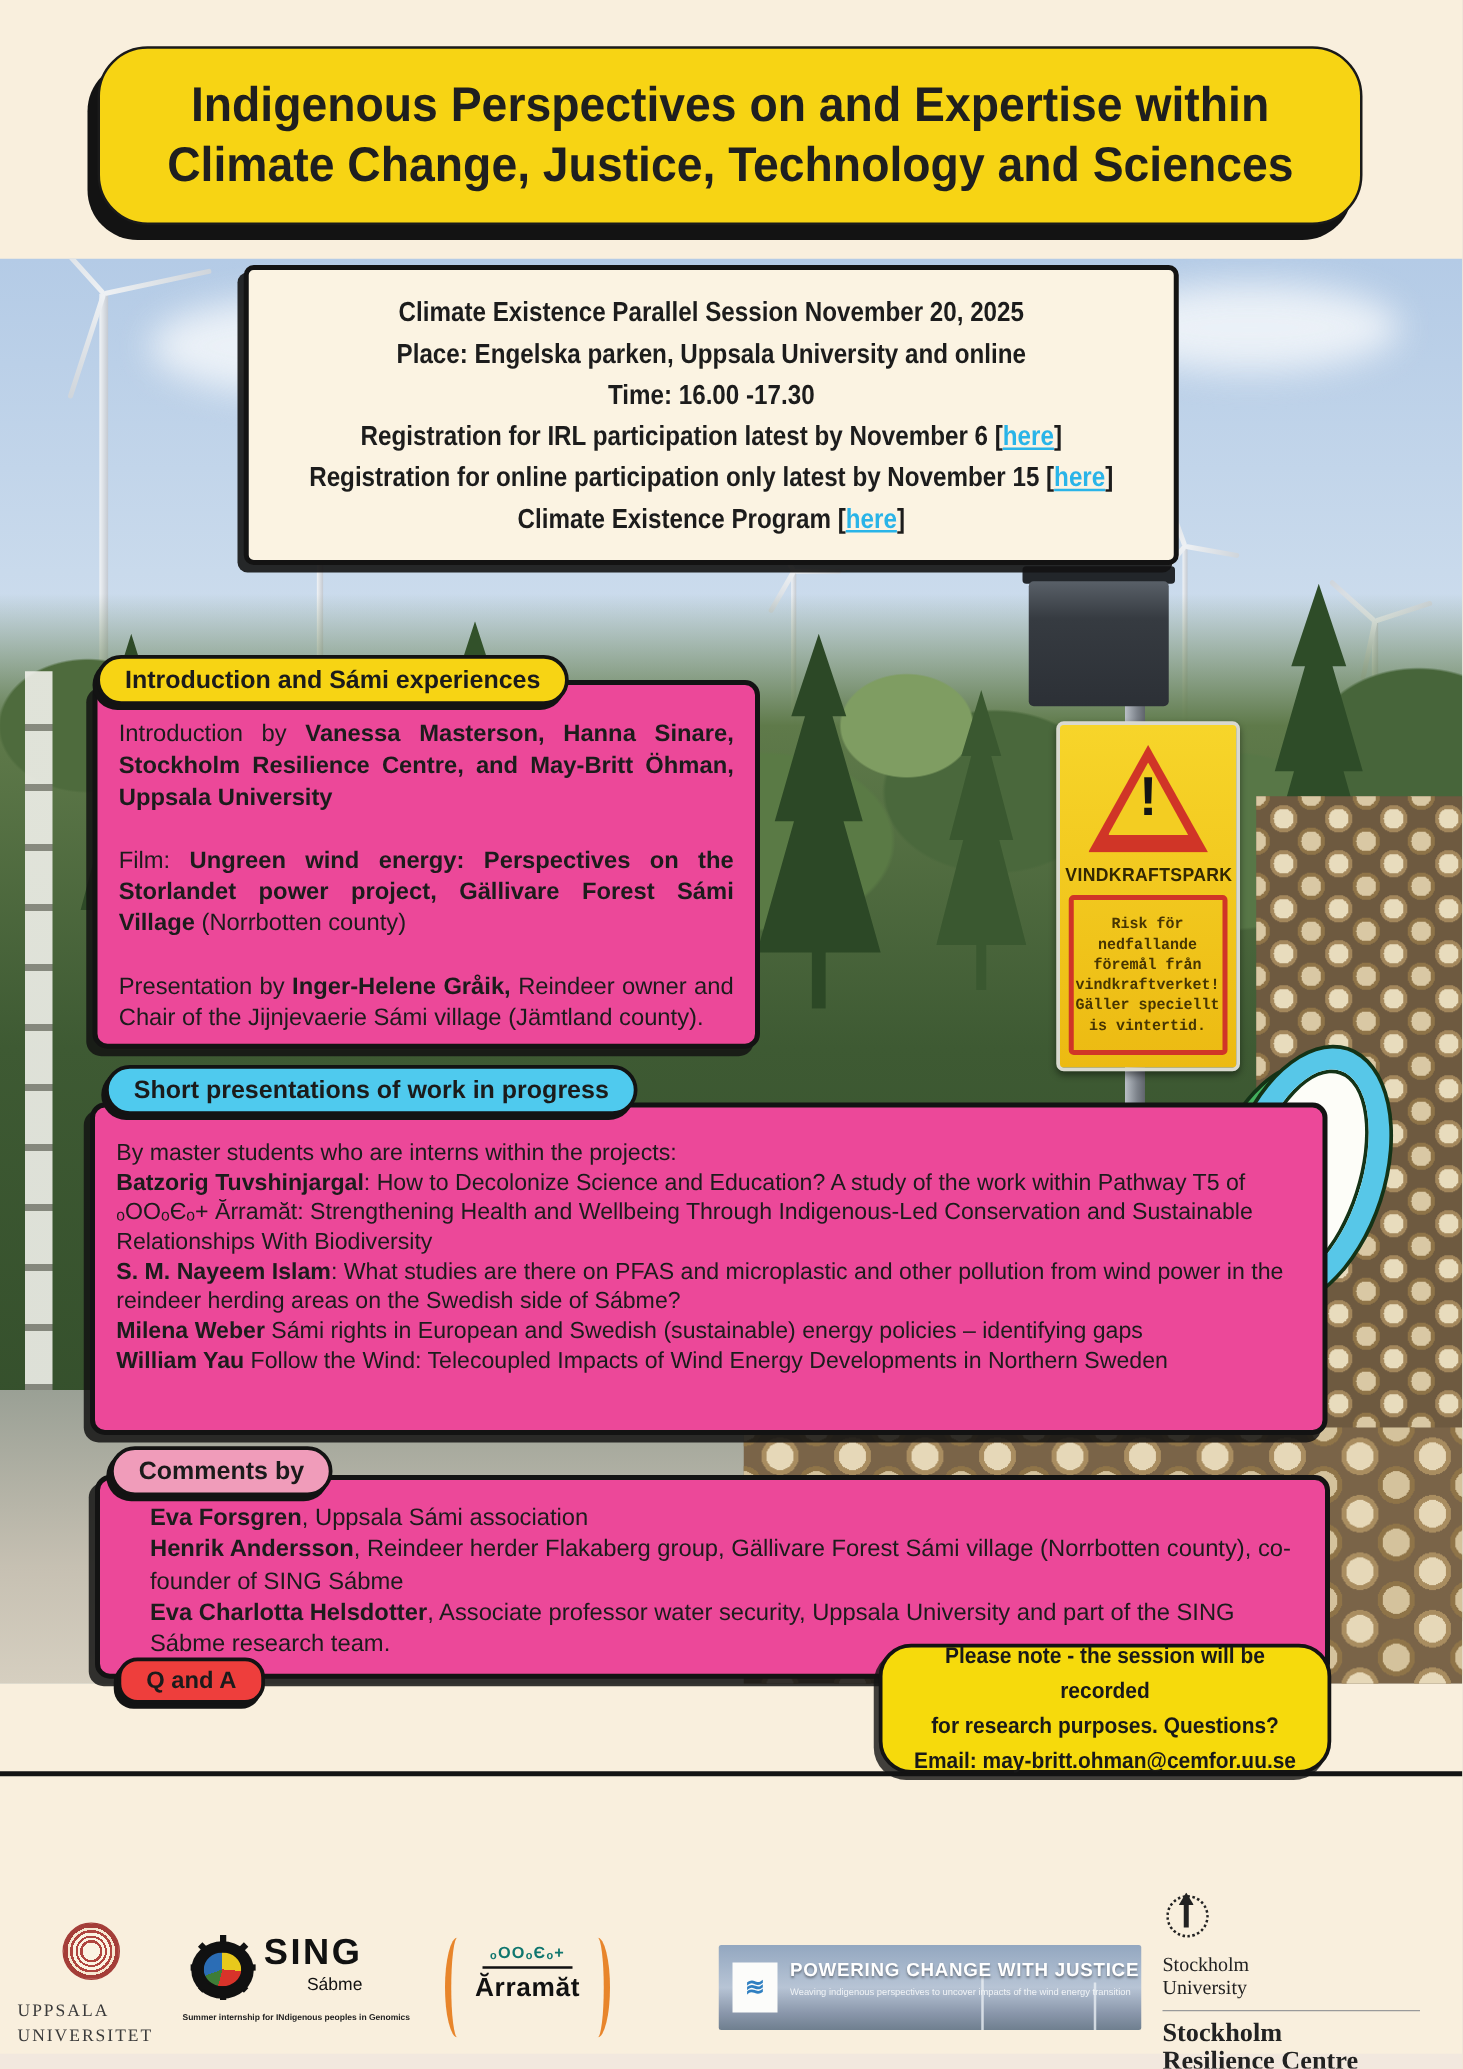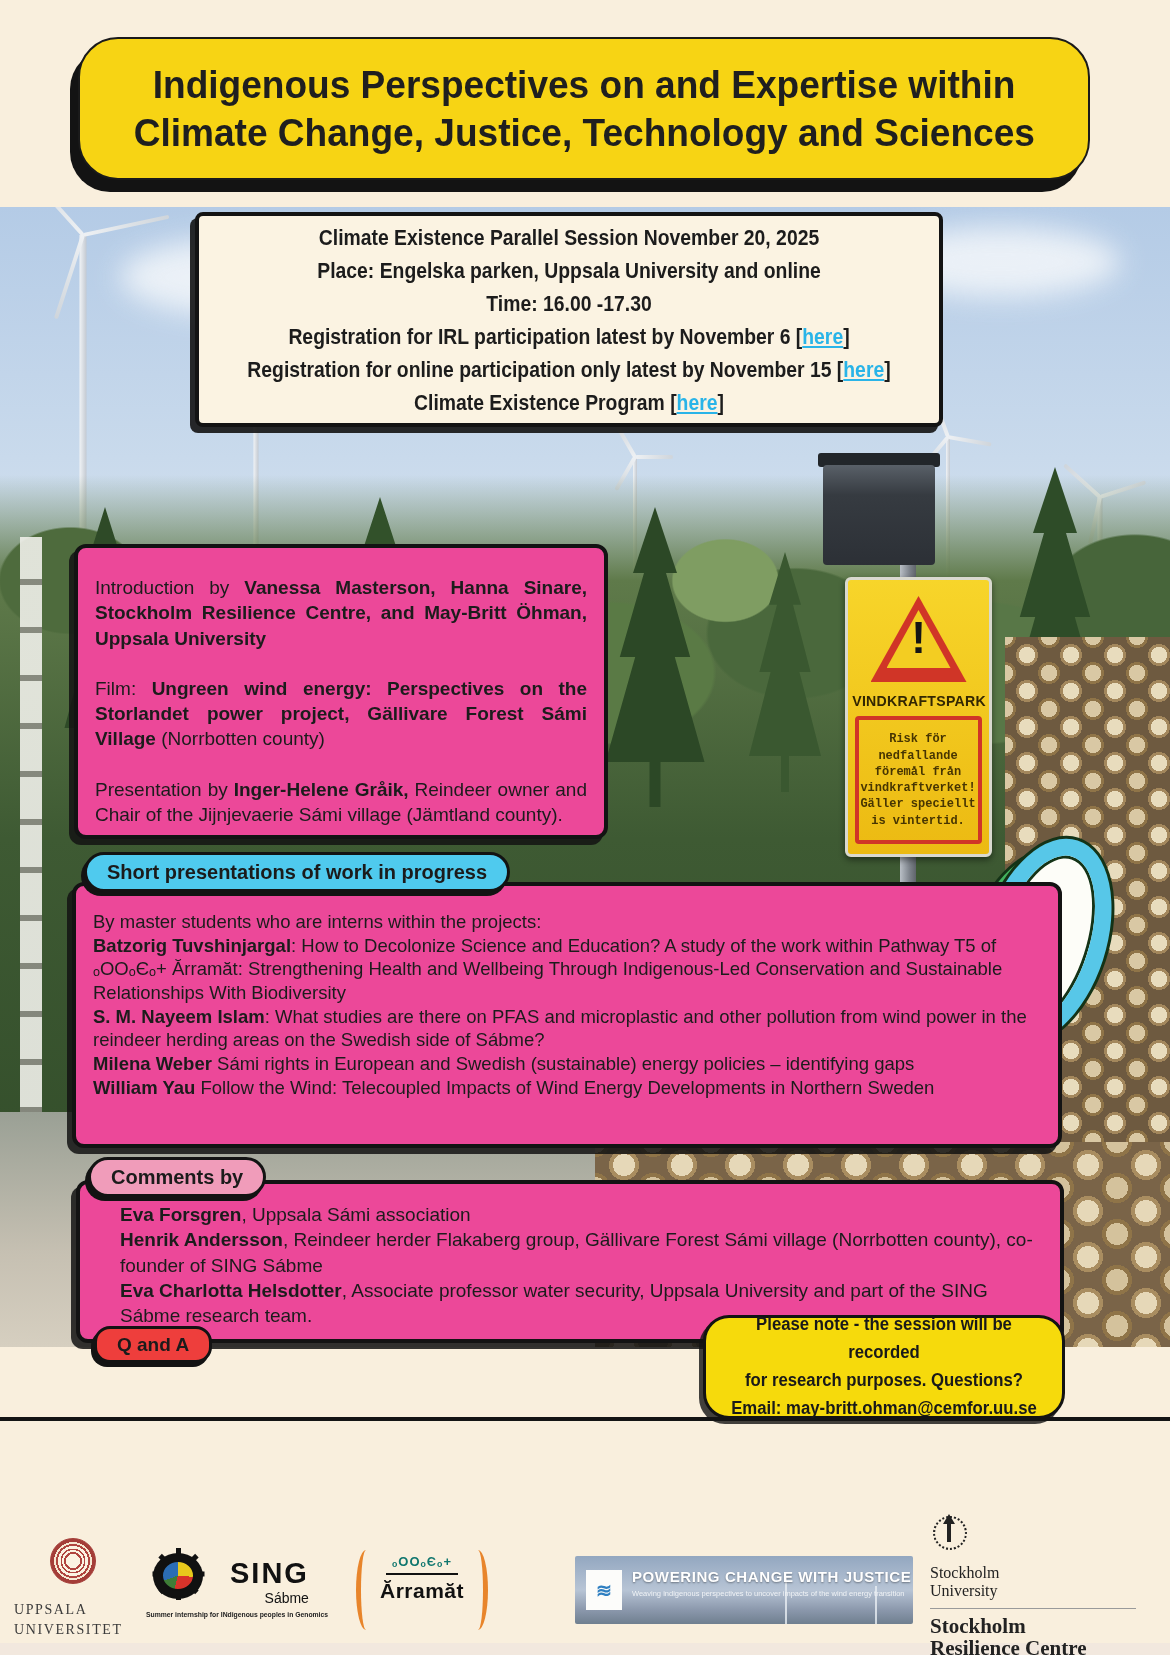--- a/index.html
+++ b/index.html
@@ -78,21 +78,21 @@
   .bottom-strip { position:absolute; left:0; top:1643px; width:1170px; height:12px; background:#f2e8de; }
 
   
   .title-banner { position:absolute; left:78px; top:37px; width:1012px; height:143px;
     background:#f7d414; border:2px solid #1a1a1a; border-radius:40px;
     box-shadow:-8px 12px 0 #131313; z-index:5;
     display:flex; flex-direction:column; align-items:center; justify-content:center; gap:4px; }
   .title-line { font-size:39px; font-weight:bold; color:#1f1f1f; transform:scaleX(.95); white-space:nowrap; }
 
   
-  .event-box { position:absolute; left:195px; top:212px; width:748px; height:215px;
+  .event-box { position:absolute; left:195px; top:212px; width:748px; height:240px;
     background:#fbf3e2; border:4px solid #131313; border-radius:8px;
     box-shadow:-5px 6px 0 rgba(19,19,19,.9); z-index:5;
     display:flex; align-items:center; justify-content:center; }
   .event-inner { width:100%; text-align:center; font-weight:bold; font-size:22px; line-height:1.5;
     transform:scaleX(.88); }
   .ev-line { white-space:nowrap; }
   .lnk { color:#29b4e8; text-decoration:underline; cursor:pointer; }
 
   
   .pill { position:absolute; height:40px; padding:0 20px; border:3px solid #131313; border-radius:22px;
@@ -127,21 +127,21 @@
     white-space:pre-line; transform:scaleX(.93); }
 
   
   .logo-uu { position:absolute; left:14px; top:1538px; width:118px; text-align:left; }
   .uu-seal { width:46px; height:46px; margin:0 auto 16px auto; border-radius:50%;
     background:
       radial-gradient(circle at 50% 50%, #fbf3e2 0 7px, #b0453f 7px 9px, #fbf3e2 9px 11px, #b0453f 11px 12.5px, #fbf3e2 12.5px 15px, #b0453f 15px 17px, #f6e8d2 17px 19px, #a43d38 19px 23px);
     border:1.5px solid #a43d38; }
   .uu-text { font-family:"Liberation Serif", serif; font-size:14px; letter-spacing:1.6px; color:#3b3b3b; line-height:1.45; }
   .logo-sing { position:absolute; left:146px; top:1548px; width:182px; }
-  .sing-row { display:flex; align-items:flex-end; gap:20px; }
+  .sing-row { display:flex; align-items:flex-start; gap:1px; }
   .sing-blob { position:relative; width:64px; height:58px; flex:0 0 auto; }
   .sing-core { position:absolute; left:9px; top:7px; width:46px; height:42px; border-radius:50%; background:#111;
     box-shadow:0 0 0 2px #111; }
   .sing-spike { position:absolute; left:30px; top:26px; width:5px; height:34px; background:#111; transform-origin:50% 0; }
   .sing-pie { position:absolute; left:15px; top:12px; width:34px; height:31px; border-radius:50%;
     background:conic-gradient(#e8c91c 0 95deg, #d8332a 95deg 195deg, #3e7d37 195deg 250deg, #2b6db5 250deg 360deg);
     border:2.5px solid #111; }
   .sing-name { font-size:29px; font-weight:bold; letter-spacing:2px; color:#111; line-height:1; }
   .sing-sub { font-size:14px; color:#111; text-align:right; margin-top:2px; }
   .sing-tag { font-size:6.8px; font-weight:bold; color:#222; margin-top:5px; text-align:center; white-space:nowrap; }
@@ -273,20 +273,21 @@
     <div class="event-inner">
       <div class="ev-line">Climate Existence Parallel Session November 20, 2025</div>
       <div class="ev-line">Place: Engelska parken, Uppsala University and  online</div>
       <div class="ev-line">Time: 16.00 -17.30</div>
       <div class="ev-line"><span>Registration for IRL participation latest by November 6 [</span><a class="lnk">here</a><span>]</span></div>
       <div class="ev-line"><span>Registration for online participation only latest by November 15 [</span><a class="lnk">here</a><span>]</span></div>
       <div class="ev-line"><span>Climate Existence Program [</span><a class="lnk">here</a><span>]</span></div>
     </div>
   </div>
 
+  <div class="pill intro-pill">Introduction and Sámi experiences</div>
   <div class="secbox intro-box">
     <p><span>Introduction by </span><b>Vanessa Masterson, Hanna Sinare, Stockholm Resilience Centre, and May-Britt Öhman, Uppsala University</b></p>
     <p><span>Film: </span><b>Ungreen wind energy: Perspectives on the Storlandet power project, Gällivare Forest Sámi Village </b><span>(Norrbotten county)</span></p>
     <p><span>Presentation by </span><b>Inger-Helene Gråik,</b><span> Reindeer owner and Chair of the Jijnjevaerie Sámi village (Jämtland county).</span></p>
   </div>
 
   <div class="pill pres-pill">Short presentations of work in progress</div>
   <div class="secbox pres-box">
     <p>By master students who are interns within the projects:</p>
     <p class="pres-item"><b>Batzorig Tuvshinjargal</b><span>: How to Decolonize Science and Education? A study of the work within Pathway T5 of ₒOOₒЄₒ+ Ărramăt: Strengthening Health and Wellbeing Through Indigenous-Led Conservation and Sustainable Relationships With Biodiversity</span></p>

